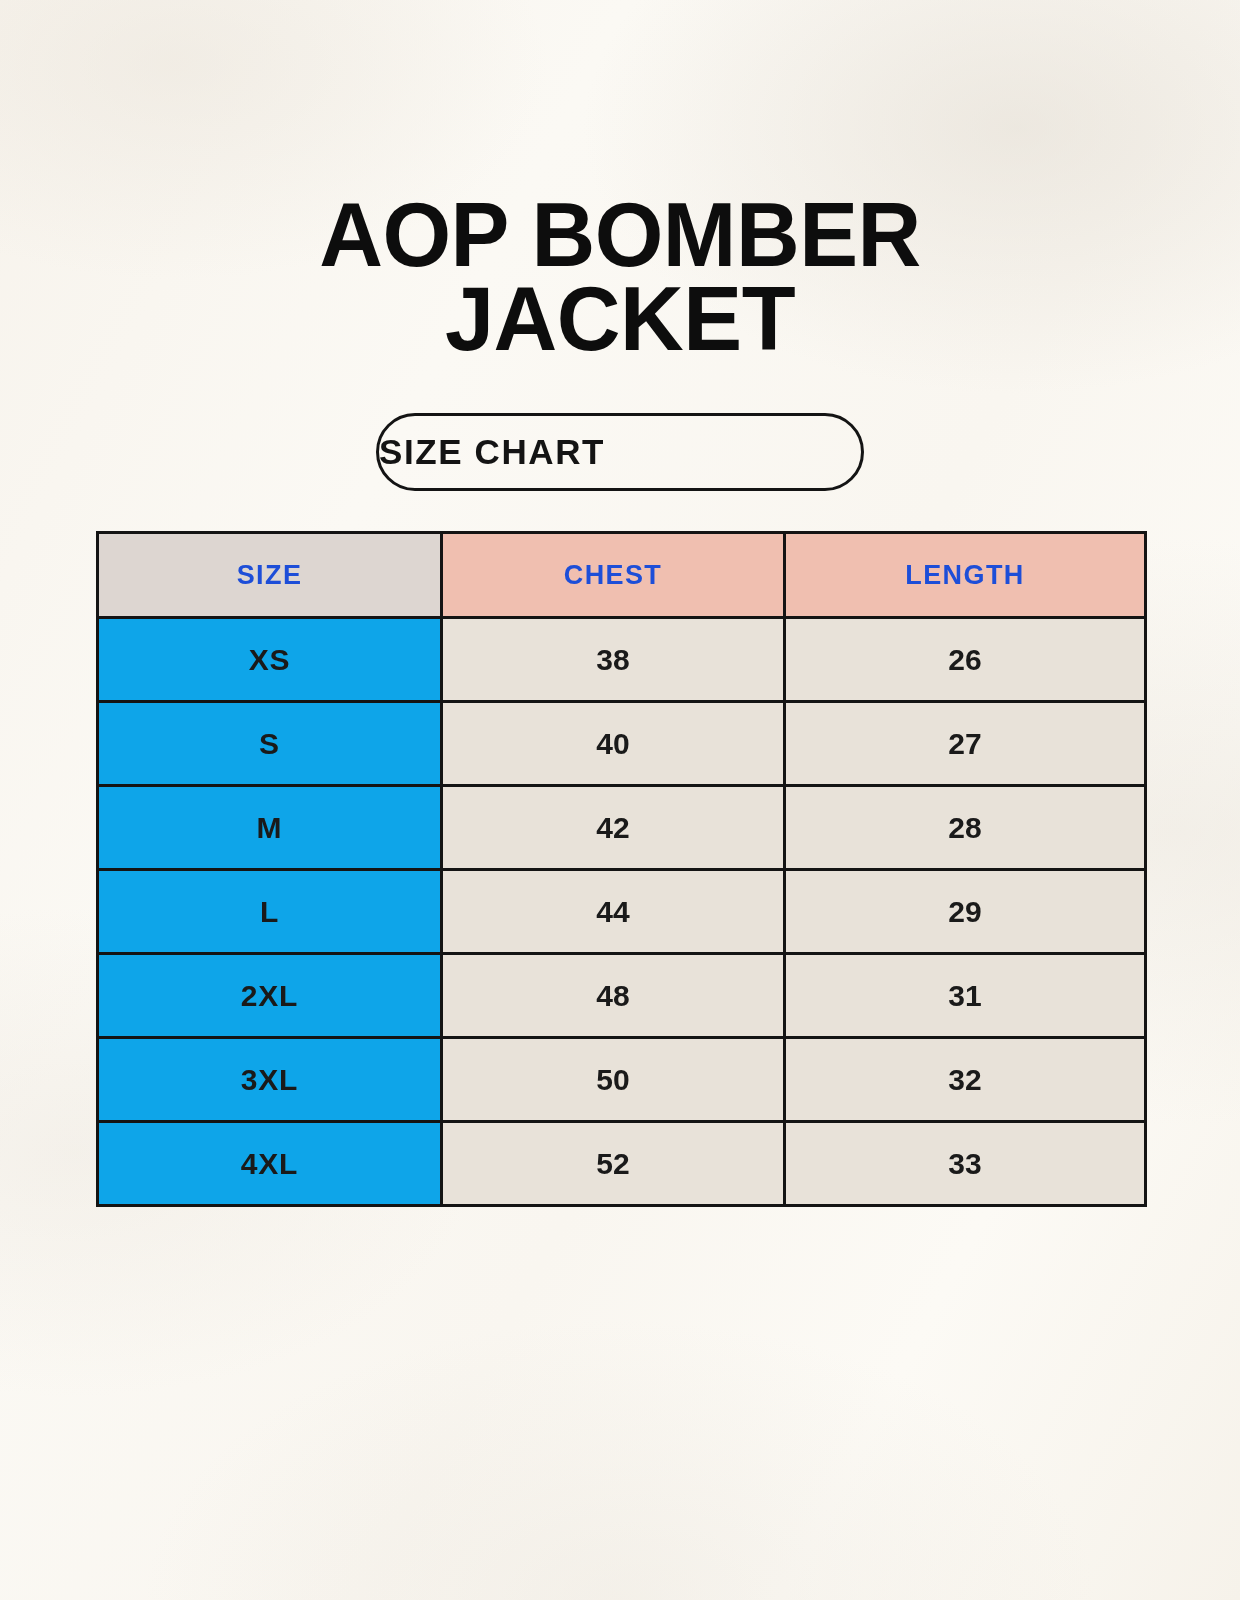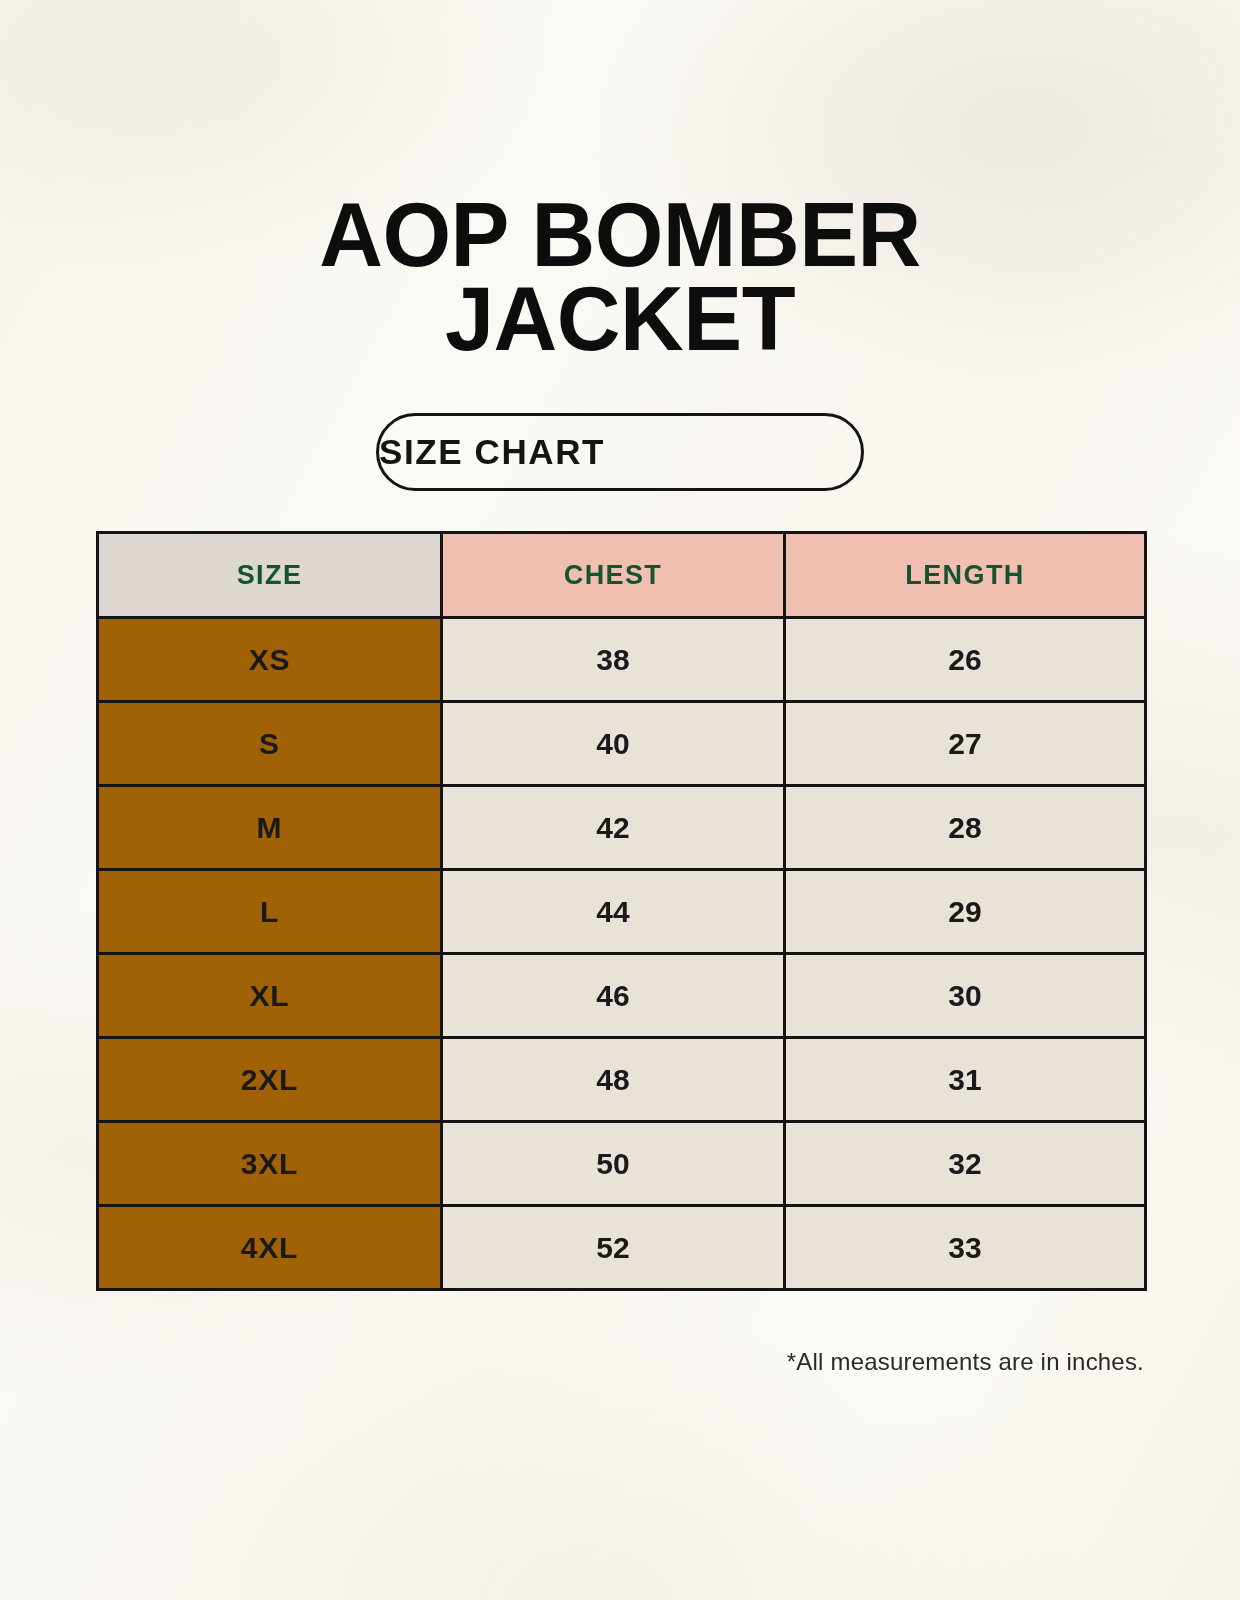--- a/index.html
+++ b/index.html
@@ -110,34 +110,34 @@
     text-align: center;
     vertical-align: middle;
     padding: 0;
   }
 
   thead th {
     height: 82px;
     font-size: 27px;
     font-weight: 700;
     letter-spacing: 1.4px;
-    color: #14532d;
+    color: #1d4ed8;
   }
 
   th.head-size  { background-color: #ddd6d1; }
   th.head-accent { background-color: #f0bfb0; }
 
   tbody td {
     height: 81px;
     font-size: 30px;
     color: #1a1a1a;
   }
 
   td.cell-size {
-    background-color: #a16207;
+    background-color: #0ea5e9;
     font-weight: 700;
     letter-spacing: 0.8px;
   }
 
   td.cell-value {
     background-color: #e8e2d9;
     font-weight: 700;
   }
 
   
@@ -199,38 +199,32 @@
           <td class="cell-size">M</td>
           <td class="cell-value">42</td>
           <td class="cell-value">28</td>
         </tr>
         <tr>
           <td class="cell-size">L</td>
           <td class="cell-value">44</td>
           <td class="cell-value">29</td>
         </tr>
         <tr>
-          <td class="cell-size">XL</td>
-          <td class="cell-value">46</td>
-          <td class="cell-value">30</td>
-        </tr>
-        <tr>
           <td class="cell-size">2XL</td>
           <td class="cell-value">48</td>
           <td class="cell-value">31</td>
         </tr>
         <tr>
           <td class="cell-size">3XL</td>
           <td class="cell-value">50</td>
           <td class="cell-value">32</td>
         </tr>
         <tr>
           <td class="cell-size">4XL</td>
           <td class="cell-value">52</td>
           <td class="cell-value">33</td>
         </tr>
       </tbody>
     </table>
   </div>
 
-  <div class="footnote">*All measurements are in inches.</div>
 
 </div>
 
 </body></html>

